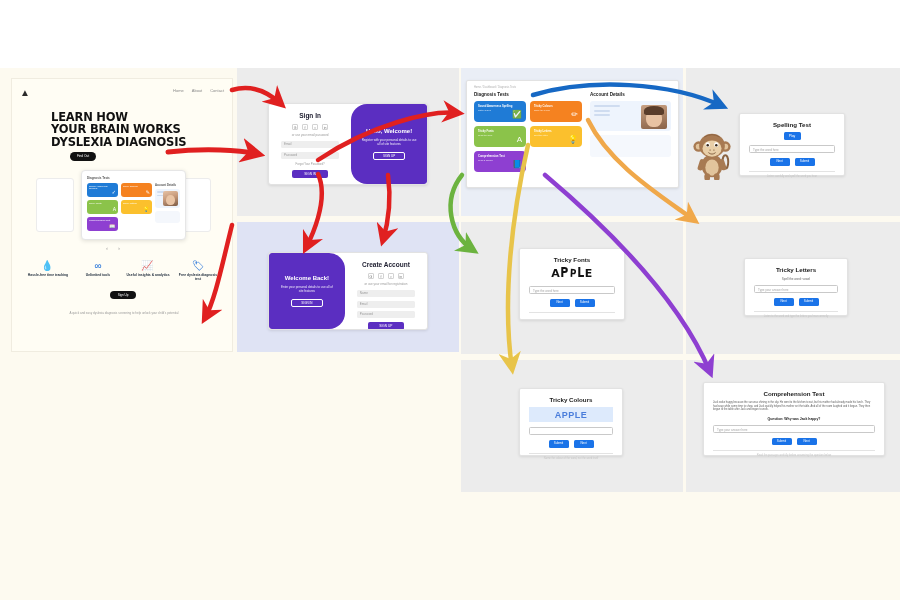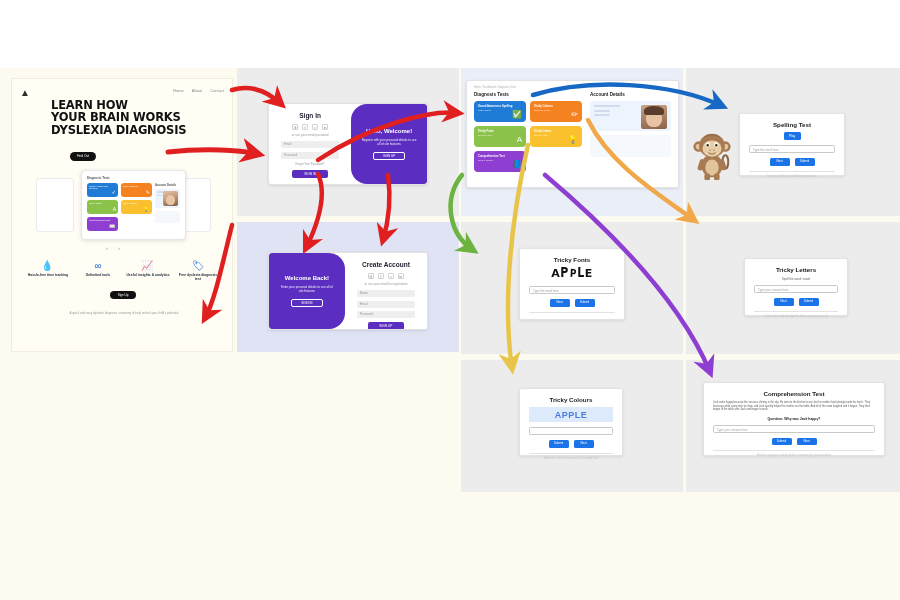--- a/index.html
+++ b/index.html
@@ -37,21 +37,21 @@
   }
   #landing .lp-logo {
     position: absolute; left: 8px; top: 2px; width: 11px; height: 11px;
     color: #2b2b2b; font-size: 10px; line-height: 11px;
   }
   #landing .lp-navlinks {
     position: absolute; right: 8px; top: 3px; display: flex; gap: 8px;
   }
   #landing .lp-navlinks span { font-size: 4px; color: #8a8a8a; }
   #landing h1 {
-    position: absolute; left: 39px; top: 20px;
+    position: absolute; left: 39px; top: 32px;
     font-family: "DejaVu Sans", sans-serif;
     font-weight: 900; font-size: 11.5px; line-height: 12.4px;
     letter-spacing: -0.2px; color: #111;
     text-transform: uppercase;
   }
   #landing .lp-cta {
     position: absolute; left: 58px; top: 73px;
     width: 26px; height: 9px; border-radius: 5px;
     background: #111; color: #fff;
     font-size: 3.2px; line-height: 9px; text-align: center;

